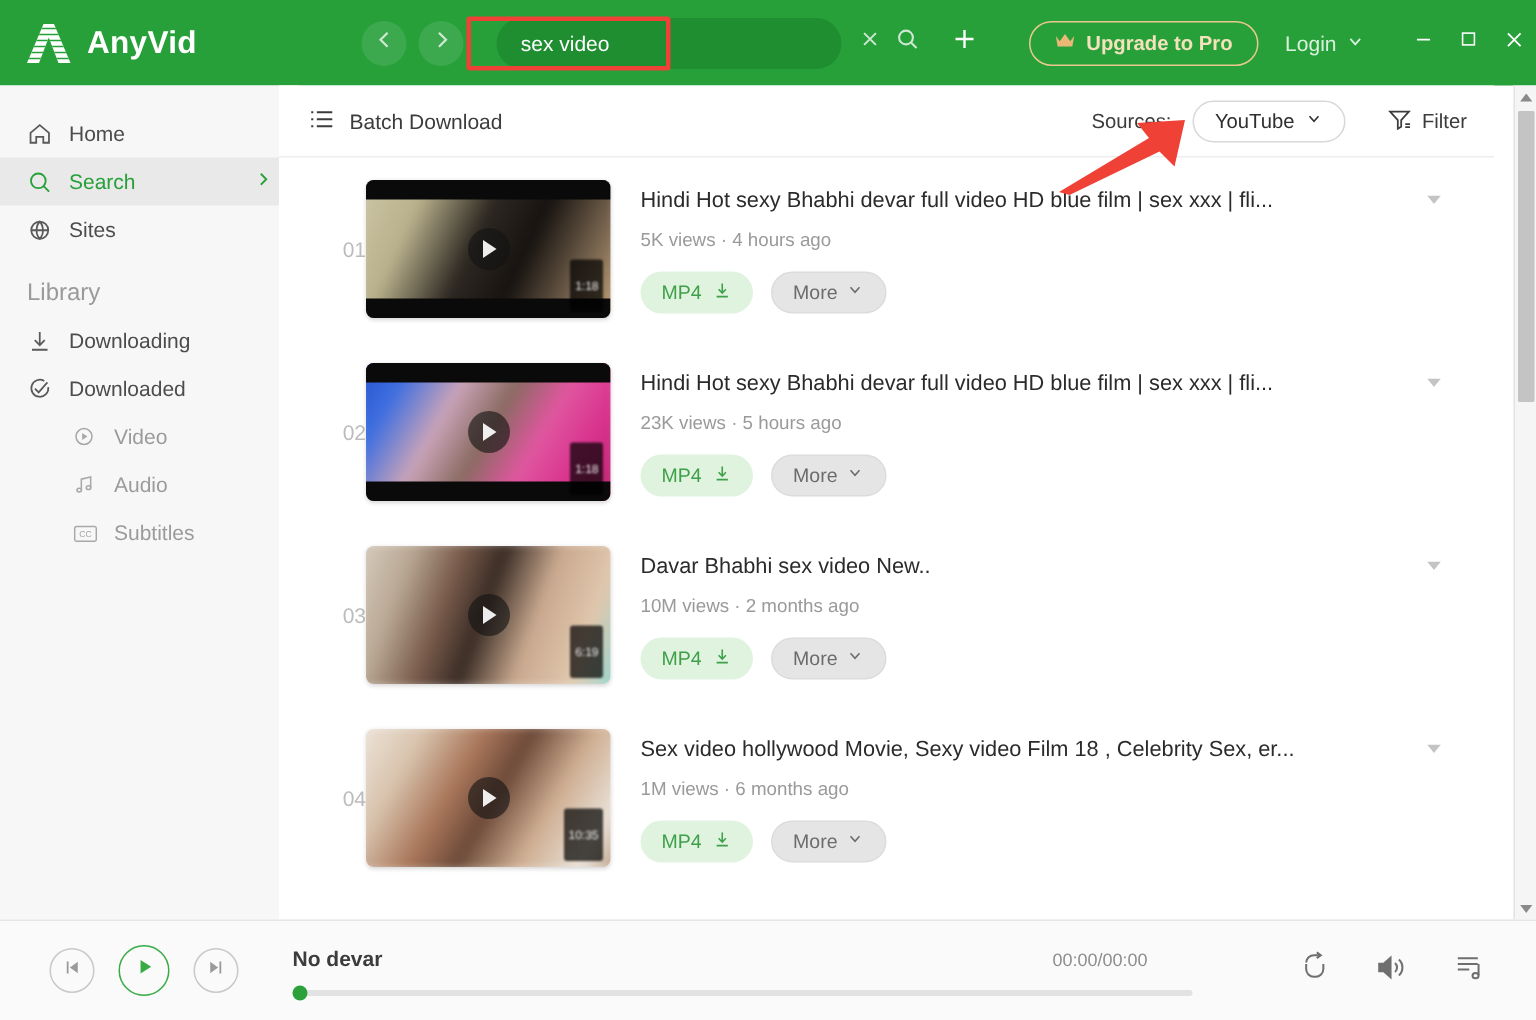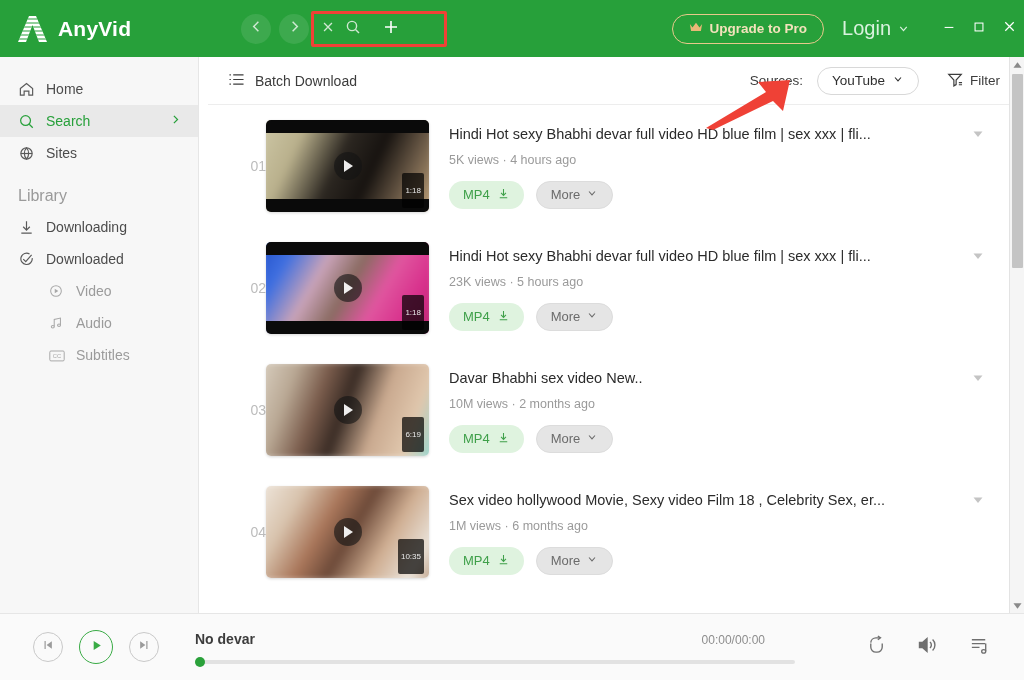--- a/index.html
+++ b/index.html
@@ -48,21 +48,21 @@
     margin-left: auto; display: flex; align-items: center; height: 100%;
   }
   .upgrade-btn {
     display: flex; align-items: center; gap: 7px;
     height: 30px; padding: 0 16px; border-radius: 15px;
     border: 1px solid #e8c98b; color: #f3e2bb;
     font-size: 13.5px; font-weight: 600; white-space: nowrap;
   }
   .login-btn {
     display: flex; align-items: center; gap: 6px;
-    margin-left: 18px; color: #d9f2de; font-size: 20px;
+    margin-left: 18px; color: #d9f2de; font-size: 14px;
   }
   .winctl { display: flex; align-items: center; margin-left: 24px; }
   .winctl > div {
     width: 30px; height: 57px; display: flex; align-items: center; justify-content: center;
     color: #ffffff;
   }
 
   
   .anno-rect {
     position: absolute; left: 311px; top: 11px; width: 136px; height: 36px;
@@ -86,21 +86,21 @@
   .nav-gap { height: 12px; }
   .nav-section {
     padding-left: 18px; color: #9a9a9a; font-size: 16px;
     height: 30px; display: flex; align-items: center;
   }
   .nav-sub { padding-left: 48px; color: #9b9b9b; }
   .nav-sub .ico { color: #a8a8a8; }
 
   
   .content {
-    position: absolute; left: 208px; top: 57px; width: 810px; height: 556px;
+    position: absolute; left: 186px; top: 57px; width: 810px; height: 556px;
     background: #ffffff;
   }
   .toolbar {
     height: 48px; display: flex; align-items: center;
     padding: 0 18px 0 20px; border-bottom: 1px solid #ededed;
   }
   .batch { display: flex; align-items: center; gap: 10px; color: #3c3c3c; font-size: 14px; }
   .tb-right { margin-left: auto; display: flex; align-items: center; gap: 14px; }
   .src-label { color: #3c3c3c; font-size: 13.5px; }
   .src-pill {
@@ -234,20 +234,23 @@
       </div>
       <div class="circ-btn">
         <span>
           <svg width="15" height="15" viewBox="0 0 16 16" fill="none" stroke="currentColor" stroke-width="1.6">
             <path d="M6 3 L11 8 L6 13"></path>
           </svg>
         </span>
       </div>
     </div>
 
+    <div class="searchbox">
+      <input type="text" value="sex video" placeholder="Search or paste URL" style="">
+    </div>
 
     <div class="search-tools">
       <span>
         <svg width="14" height="14" viewBox="0 0 16 16" fill="none" stroke="currentColor" stroke-width="1.5">
           <path d="M3.5 3.5 L12.5 12.5 M12.5 3.5 L3.5 12.5"></path>
         </svg>
       </span>
       <span>
         <svg width="16" height="16" viewBox="0 0 16 16" fill="none" stroke="currentColor" stroke-width="1.4">
           <circle cx="7" cy="7" r="4.6"></circle>

